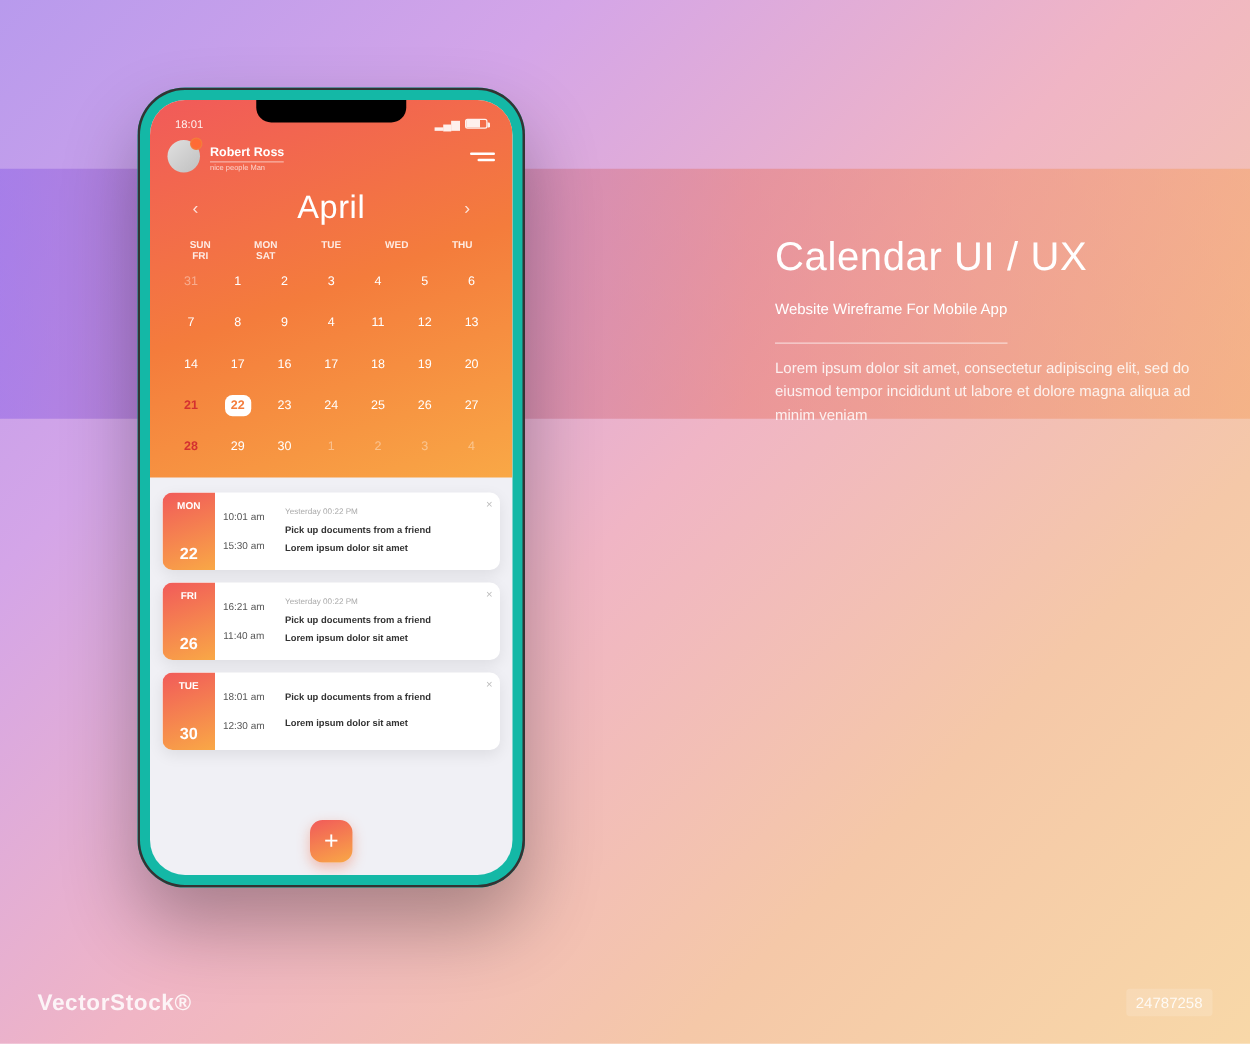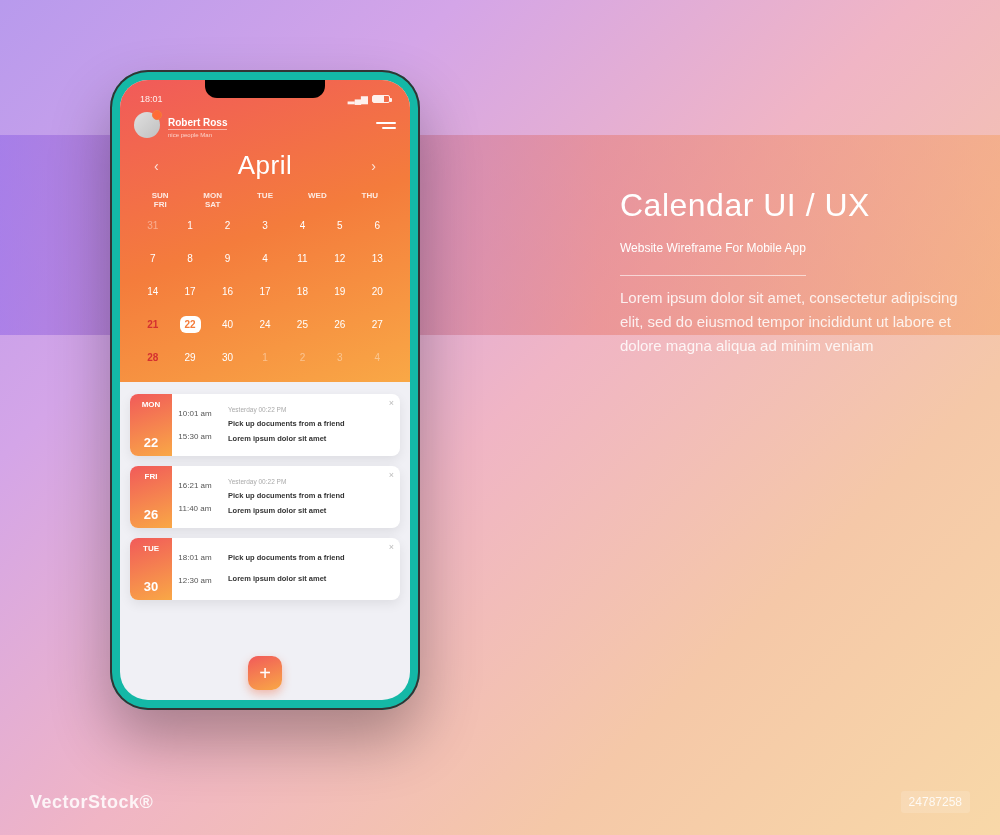--- a/index.html
+++ b/index.html
@@ -40,21 +40,21 @@
 .event-times { width: 52px; display: flex; flex-direction: column; justify-content: space-around; font-size: 8px; color: #555; padding: 8px 0; text-align: center; padding-right: 6px; }
 .event-body { flex: 1; display: flex; flex-direction: column; justify-content: space-around; padding: 10px 4px; }
 .event-meta { font-size: 6.5px; color: #aaa; margin-bottom: 2px; }
 .event-line { font-size: 7.5px; color: #666; line-height: 1.4; }
 .event-line strong { color: #333; font-weight: 600; }
 .event-close { position: absolute; top: 4px; right: 6px; font-size: 9px; color: #bbb; cursor: pointer; }
 .fab { position: absolute; bottom: 10px; left: 50%; transform: translateX(-50%); width: 34px; height: 34px; background: linear-gradient(160deg, #f15a5a, #f9a846); border-radius: 10px; display: flex; align-items: center; justify-content: center; color: #fff; font-size: 20px; box-shadow: 0 4px 10px rgba(240,100,60,0.4); cursor: pointer; }
 .text-block { position: absolute; top: 155px; left: 620px; color: #fff; width: 340px; margin-top: 32px; }
 .text-title { font-size: 32px; font-weight: 200; letter-spacing: 0.5px; margin-bottom: 14px; }
 .text-subtitle { font-size: 12px; font-weight: 400; border-bottom: 1px solid rgba(255,255,255,0.6); padding-bottom: 20px; margin-bottom: 10px; display: inline-block; }
-.text-body { font-size: 15px; line-height: 1.6; opacity: 0.85; }
+.text-body { font-size: 12px; line-height: 1.6; opacity: 0.85; }
 .watermark { position: absolute; bottom: 22px; left: 30px; font-size: 18px; font-weight: 700; color: rgba(255,255,255,0.85); letter-spacing: 0.5px; }
 .imgnum { position: absolute; bottom: 22px; right: 30px; font-size: 12px; color: rgba(255,255,255,0.85); background: rgba(255,255,255,0.15); padding: 4px 8px; border-radius: 3px; margin-left: 43px; }
 </style>
 </head>
 <body>
 
 <div class="stripe"></div>
 
 <div class="phone">
   <div class="notch"></div>
@@ -117,21 +117,21 @@
           <div class="day"><span>13</span></div>
           <div class="day"><span>14</span></div>
           <div class="day"><span>17</span></div>
           <div class="day"><span>16</span></div>
           <div class="day"><span>17</span></div>
           <div class="day"><span>18</span></div>
           <div class="day"><span>19</span></div>
           <div class="day"><span>20</span></div>
           <div class="day red"><span>21</span></div>
           <div class="day selected"><span>22</span></div>
-          <div class="day"><span>40</span></div>
+          <div class="day"><span>23</span></div>
           <div class="day"><span>24</span></div>
           <div class="day"><span>25</span></div>
           <div class="day"><span>26</span></div>
           <div class="day"><span>27</span></div>
           <div class="day red"><span>28</span></div>
           <div class="day"><span>29</span></div>
           <div class="day"><span>30</span></div>
           <div class="day dim"><span>1</span></div>
           <div class="day dim"><span>2</span></div>
           <div class="day dim"><span>3</span></div>

